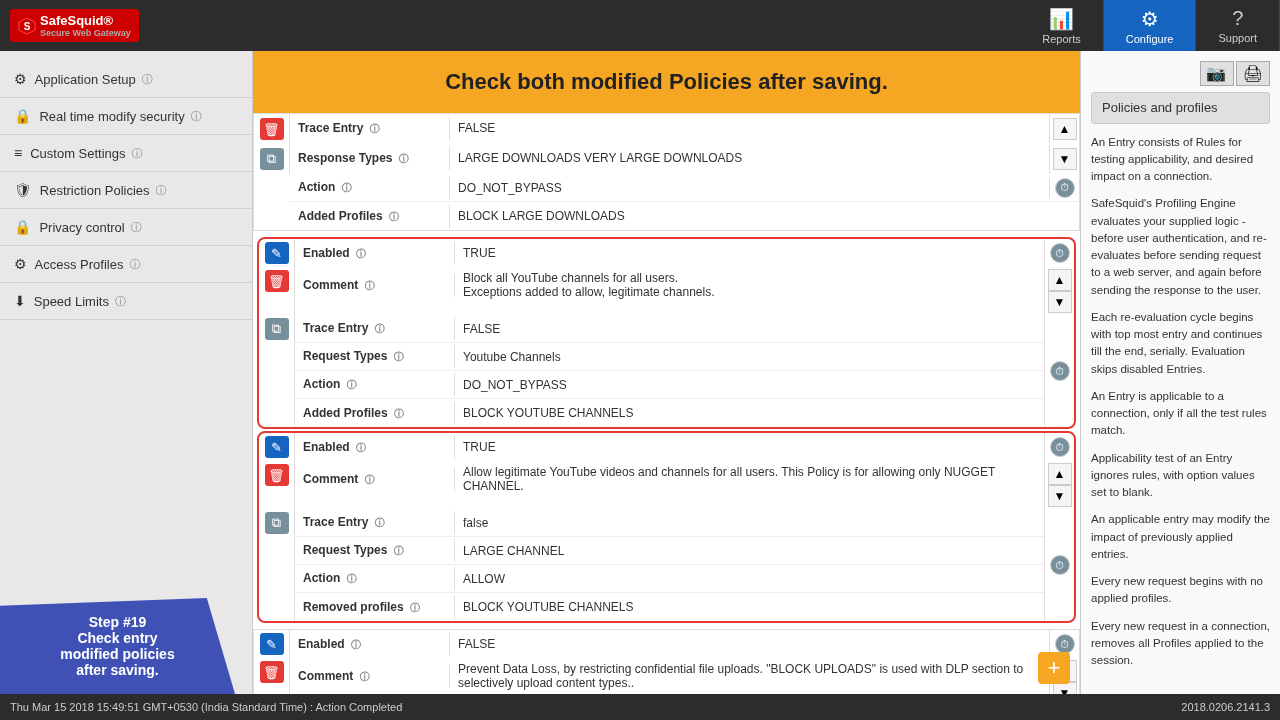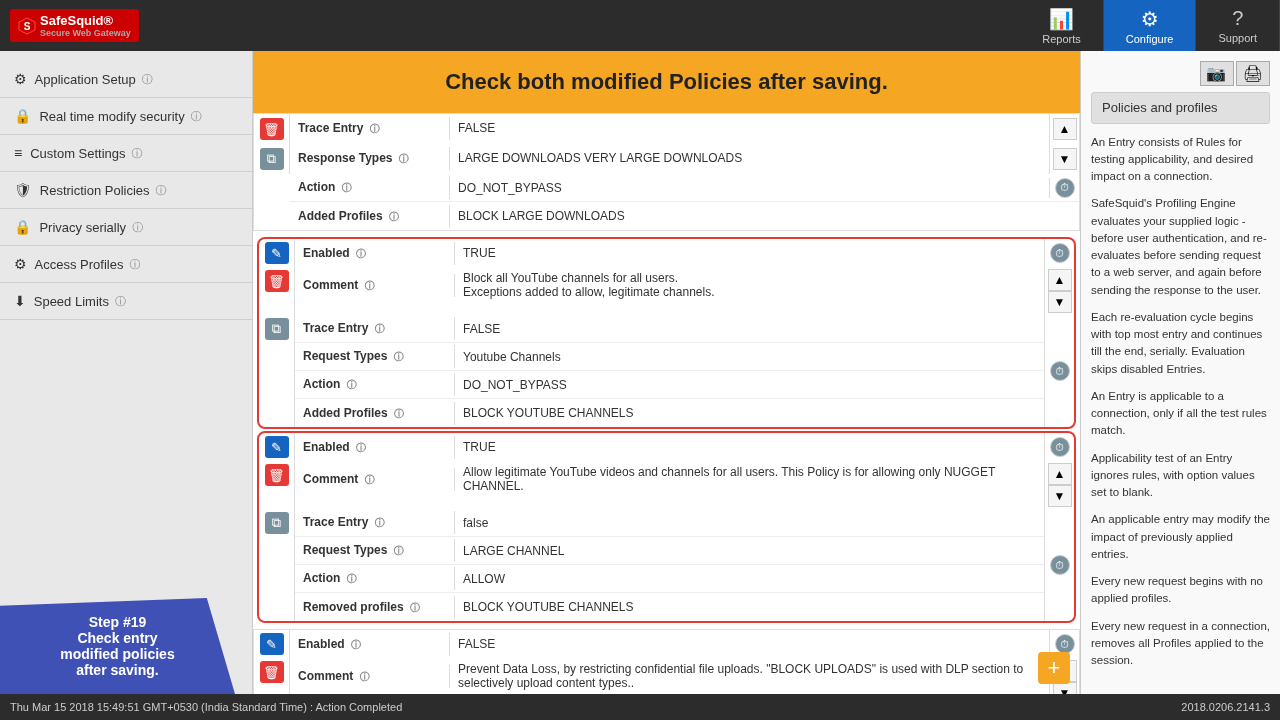--- a/index.html
+++ b/index.html
@@ -328,21 +328,21 @@
       <span>Custom Settings</span>
       <span class="help-icon">ⓘ</span>
     </div>
     <div class="sidebar-item">
       <span class="si-icon">🛡</span>
       <span>Restriction Policies</span>
       <span class="help-icon">ⓘ</span>
     </div>
     <div class="sidebar-item">
       <span class="si-icon">🔒</span>
-      <span>Privacy serially</span>
+      <span>Privacy control</span>
       <span class="help-icon">ⓘ</span>
     </div>
     <div class="sidebar-item">
       <span class="si-icon">⚙</span>
       <span>Access Profiles</span>
       <span class="help-icon">ⓘ</span>
     </div>
     <div class="sidebar-item">
       <span class="si-icon">⬇</span>
       <span>Speed Limits</span>

